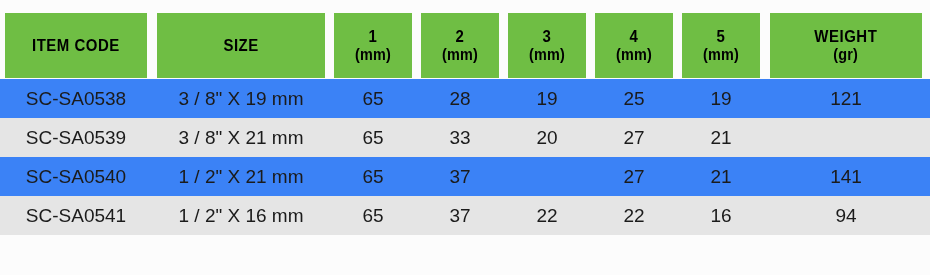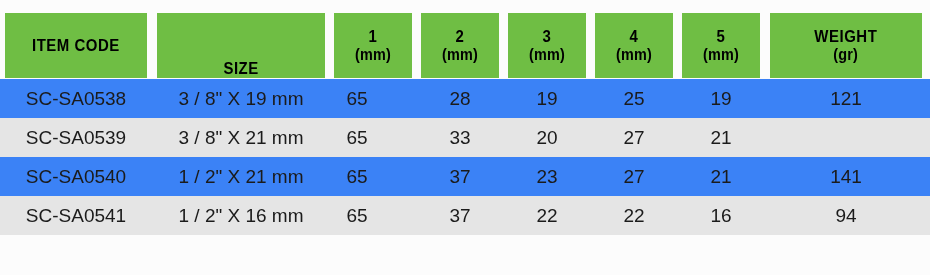--- a/index.html
+++ b/index.html
@@ -53,21 +53,21 @@
   .hcell .h-sub {
     font-size: 16px;
     font-weight: bold;
     transform: scaleX(0.9);
   }
 
   .hcell.wide .h-main { font-size: 17px; letter-spacing: 0.6px; }
 
   
   .h-item   { left: 5px;   width: 142px; }
-  .h-size   { left: 157px; width: 168px; justify-content: flex-end; }
+  .h-size   { left: 157px; width: 168px; }
   .h-c1     { left: 334px; width: 78px; }
   .h-c2     { left: 421px; width: 78px; }
   .h-c3     { left: 508px; width: 78px; }
   .h-c4     { left: 595px; width: 78px; }
   .h-c5     { left: 682px; width: 78px; }
   .h-weight { left: 770px; width: 152px; }
 
   
   .body-rows {
     position: absolute;
@@ -93,21 +93,21 @@
     align-items: center;
     justify-content: center;
     font-size: 19px;
     color: #1b1b1b;
     font-family: "Liberation Sans", "DejaVu Sans", sans-serif;
     white-space: nowrap;
   }
 
   .c-item   { left: 5px;   width: 142px; }
   .c-size   { left: 157px; width: 168px; }
-  .c-c1     { left: 318px; width: 78px; }
+  .c-c1     { left: 334px; width: 78px; }
   .c-c2     { left: 421px; width: 78px; }
   .c-c3     { left: 508px; width: 78px; }
   .c-c4     { left: 595px; width: 78px; }
   .c-c5     { left: 682px; width: 78px; }
   .c-weight { left: 770px; width: 152px; text-align: right; }
 </style>
 </head>
 <body>
 
 <div id="spec-table">
@@ -175,21 +175,20 @@
       <div class="cell c-c3">20</div>
       <div class="cell c-c4">27</div>
       <div class="cell c-c5">21</div>
     </div>
 
     <div class="row">
       <div class="cell c-item">SC-SA0540</div>
       <div class="cell c-size">1 / 2" X 21 mm</div>
       <div class="cell c-c1">65</div>
       <div class="cell c-c2">37</div>
-      <div class="cell c-c3">23</div>
       <div class="cell c-c4">27</div>
       <div class="cell c-c5">21</div>
       <div class="cell c-weight">141</div>
     </div>
 
     <div class="row alt">
       <div class="cell c-item">SC-SA0541</div>
       <div class="cell c-size">1 / 2" X 16 mm</div>
       <div class="cell c-c1">65</div>
       <div class="cell c-c2">37</div>

